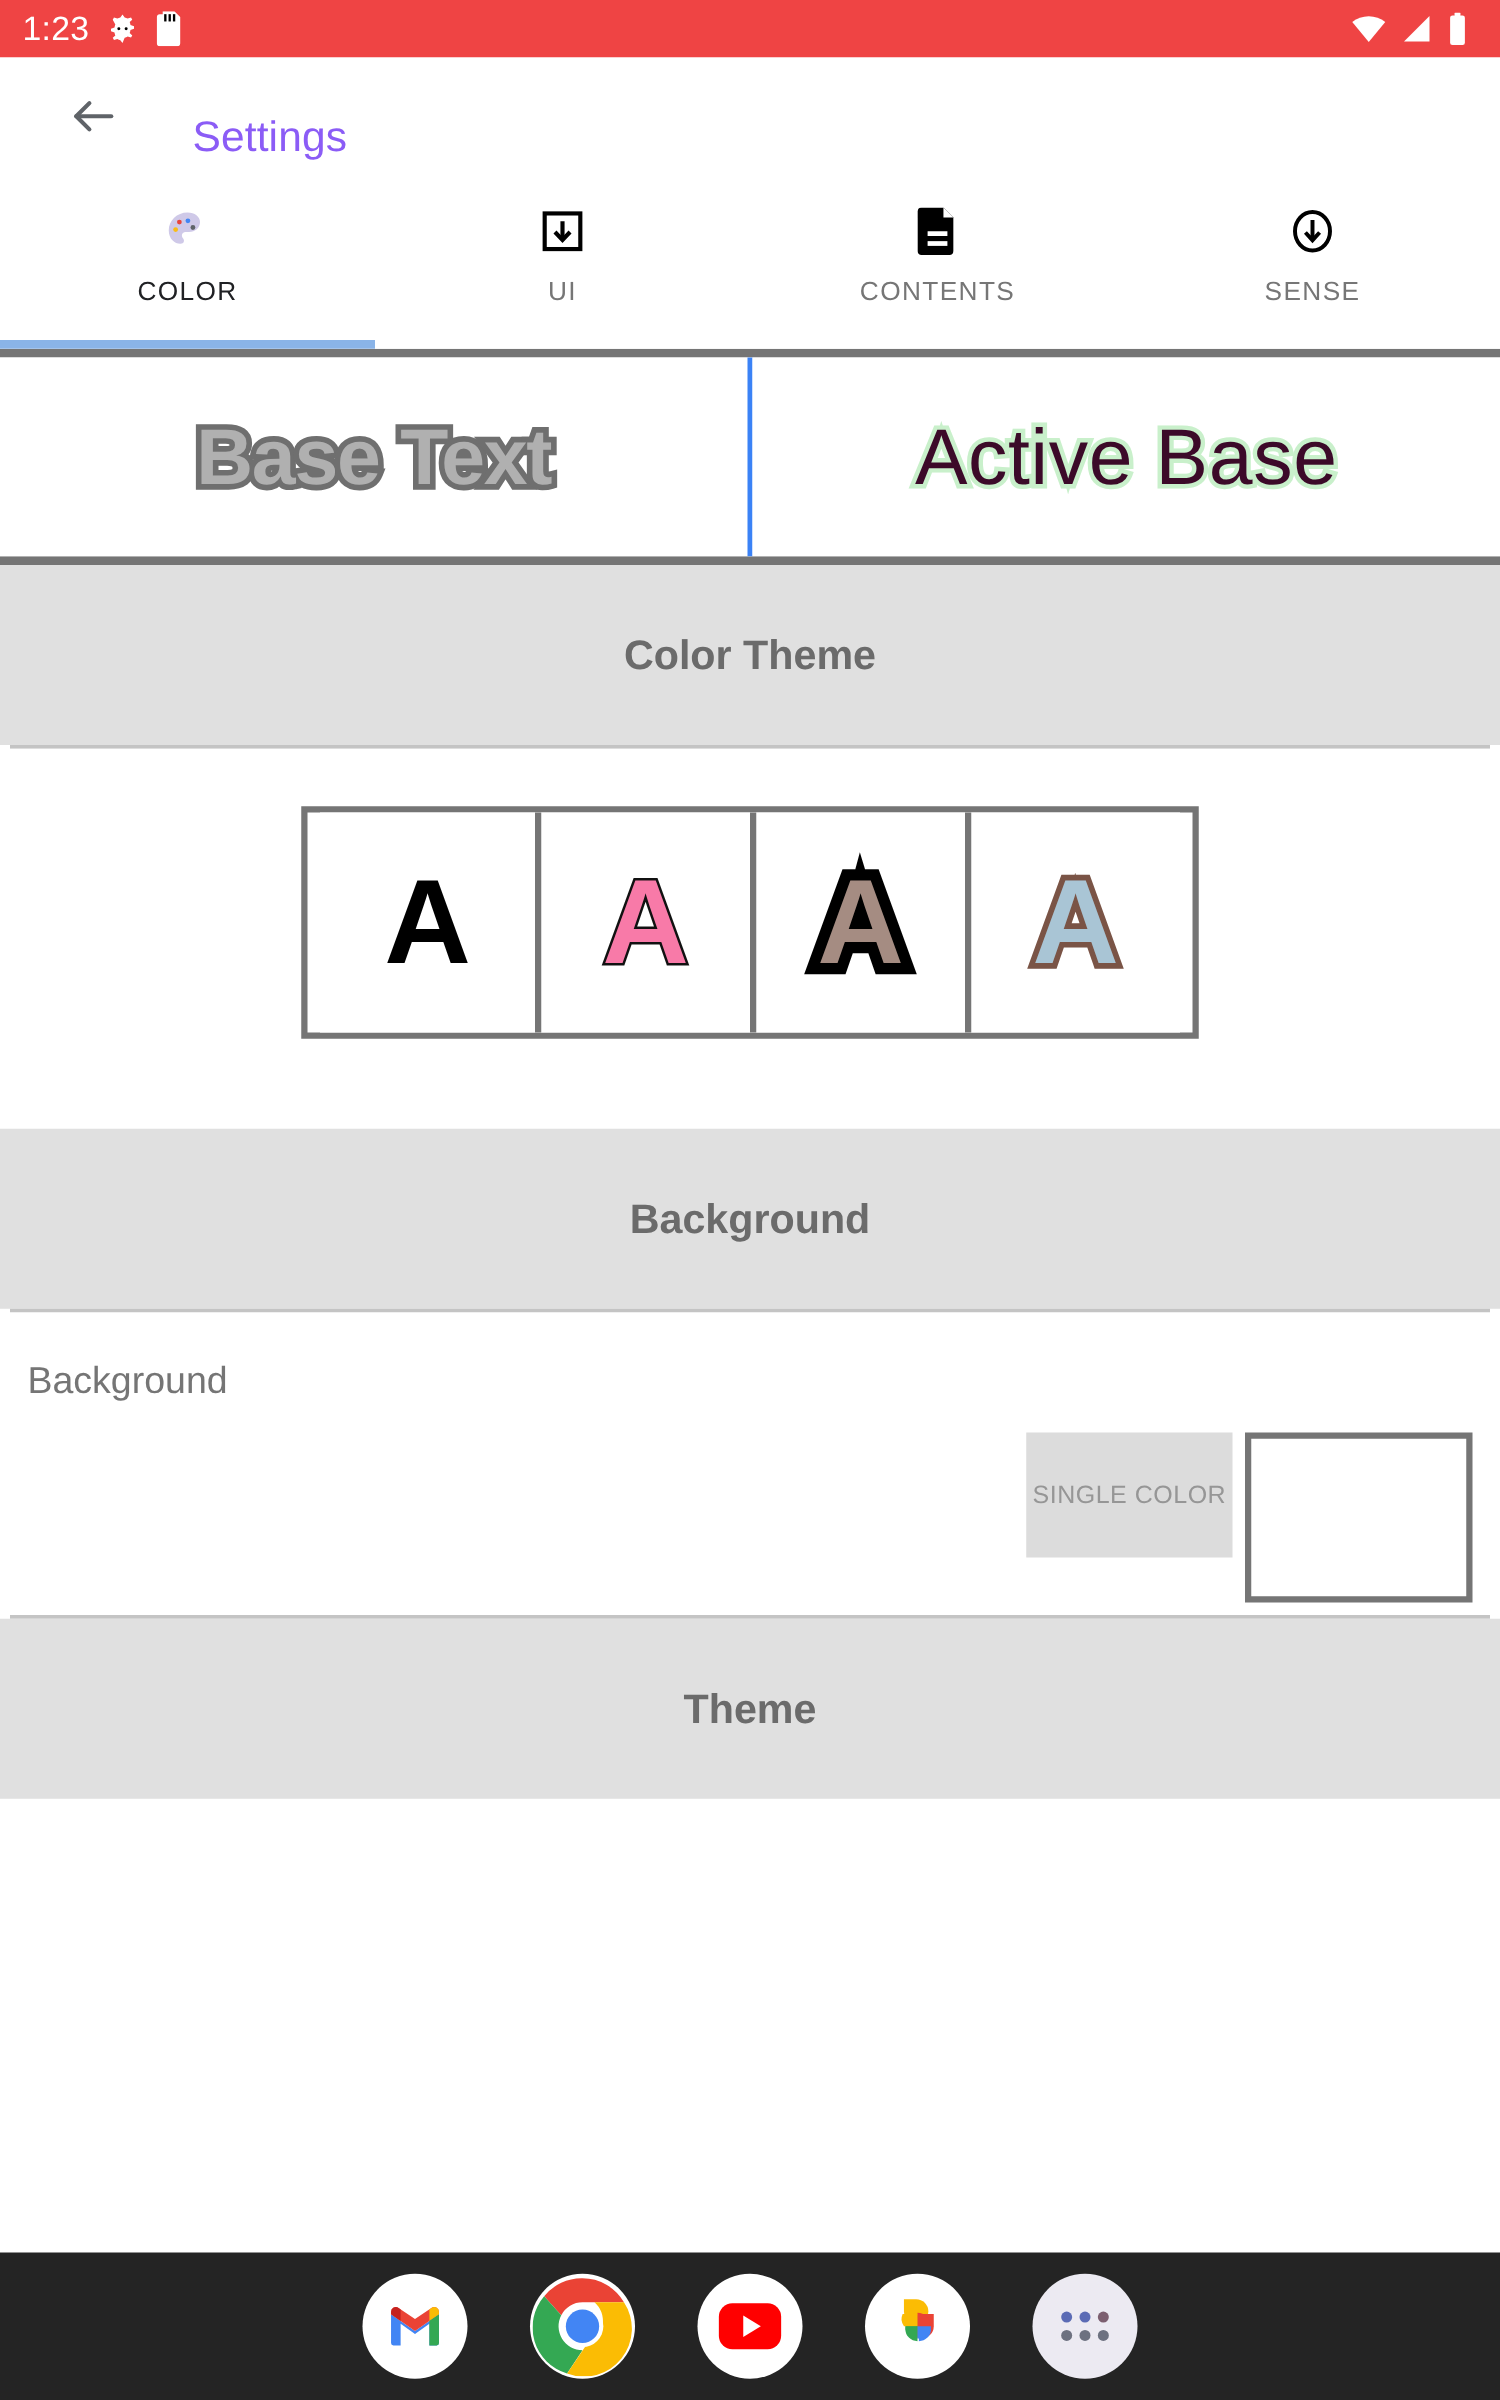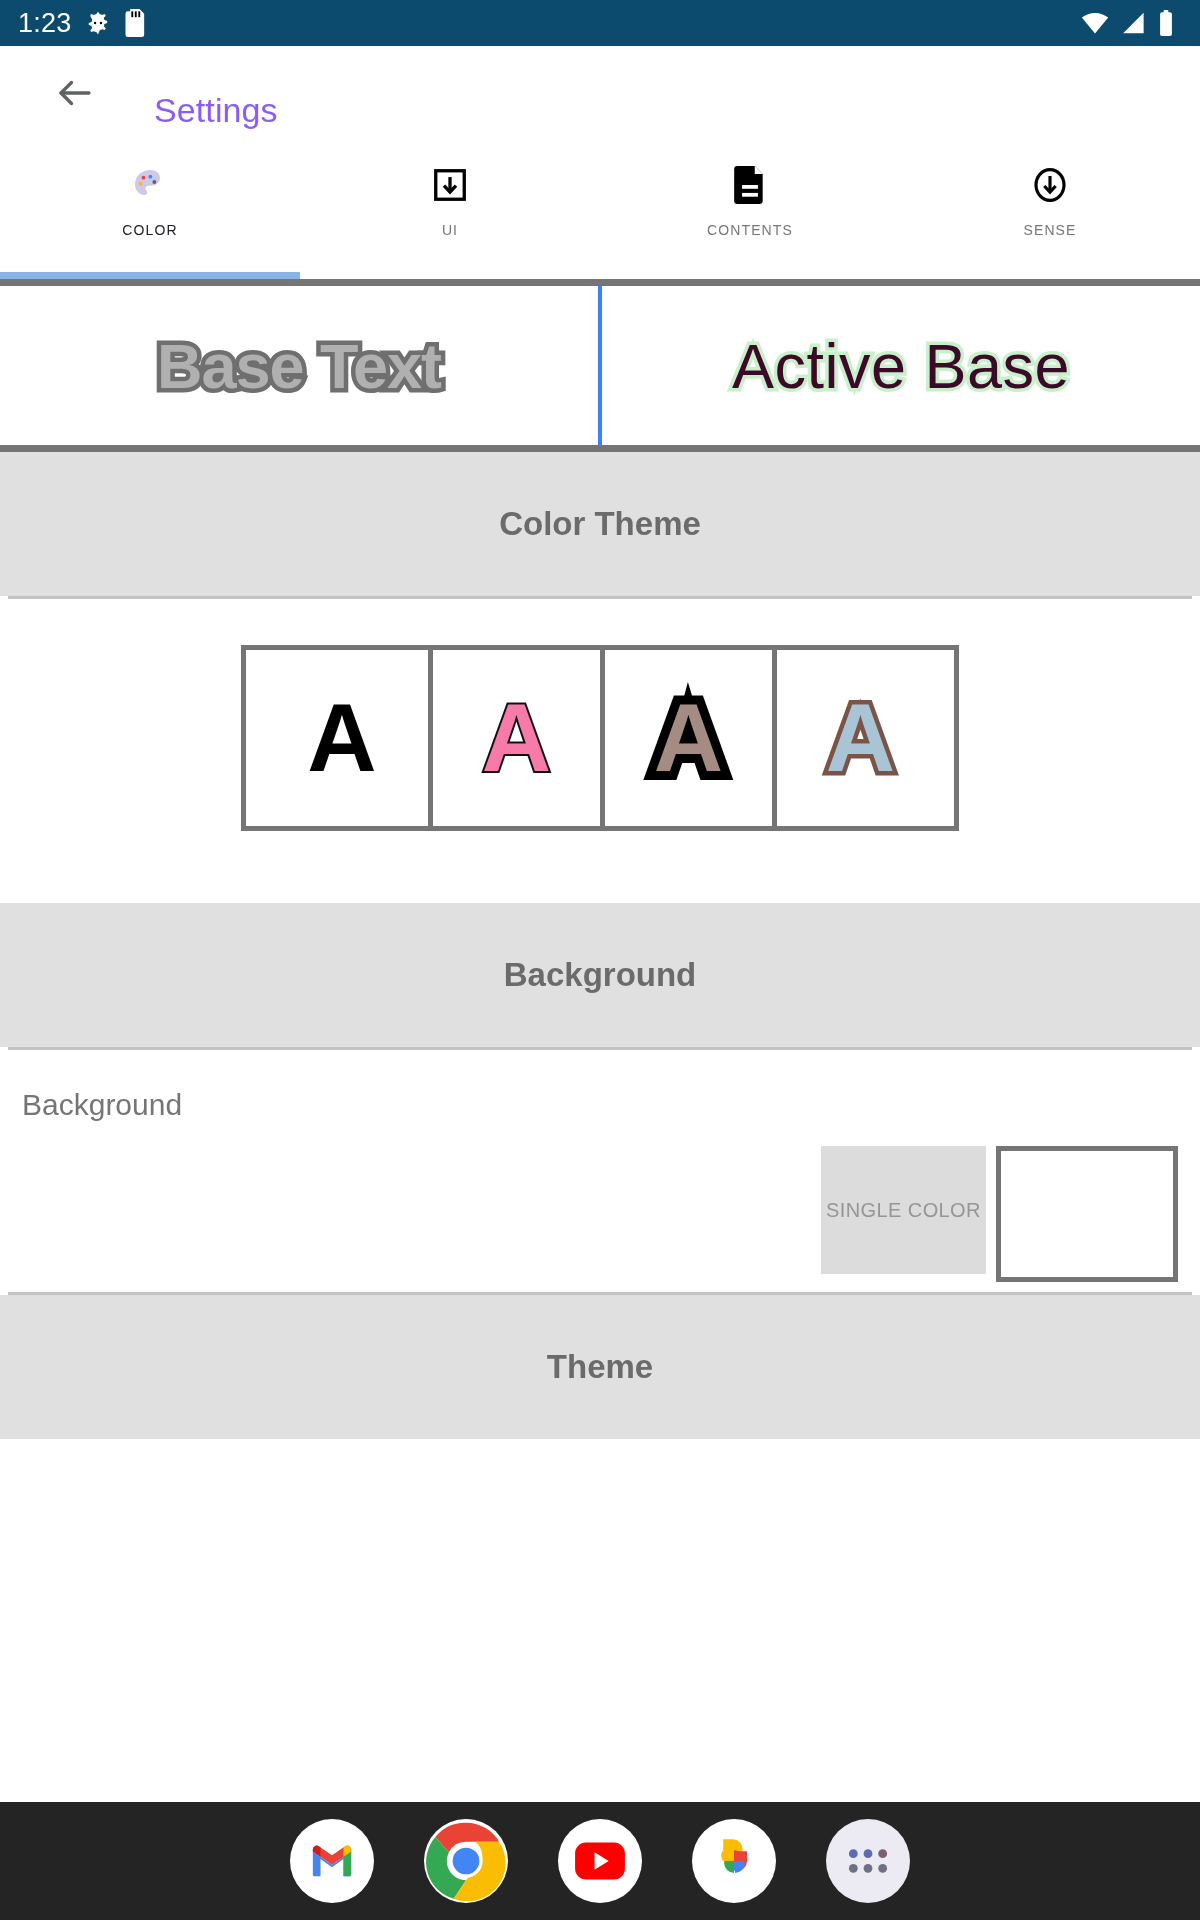--- a/index.html
+++ b/index.html
@@ -7,21 +7,21 @@
     width: 1200px;
     height: 1920px;
     background: #ffffff;
     font-family: "Liberation Sans", sans-serif;
     overflow: hidden;
   }
 
   
   .statusbar {
     height: 46px;
-    background: #0c4a6e;
+    background: #ef4444;
     color: #ffffff;
     display: flex;
     align-items: center;
     padding: 0 18px;
   }
   .sb-left { display: flex; align-items: center; gap: 14px; }
   .sb-time { font-size: 27px; letter-spacing: .2px; line-height: 1; }
   .sb-right { margin-left: auto; display: flex; align-items: center; gap: 11px; padding-right: 8px; }
   .ic { display: block; }
 
@@ -62,21 +62,21 @@
     justify-content: flex-start;
     padding-top: 18px;
     cursor: pointer;
   }
   .tab-icon {
     height: 46px;
     display: flex; align-items: center; justify-content: center;
     margin-bottom: 14px;
   }
   .tab-label {
-    font-size: 14px;
+    font-size: 21px;
     letter-spacing: 1.1px;
     color: #767676;
     font-weight: 500;
   }
   .tab.active .tab-label { color: #202124; }
   .tab-indicator {
     position: absolute;
     left: 0; bottom: 0;
     width: 25%;
     height: 7px;
@@ -180,21 +180,21 @@
   }
   .bg-controls {
     display: flex;
     align-items: flex-start;
     justify-content: flex-end;
     gap: 10px;
     margin-top: 24px;
   }
   .single-color-btn {
     width: 165px;
-    height: 128px;
+    height: 100px;
     background: #dcdcdc;
     color: #969696;
     font-size: 20px;
     letter-spacing: .4px;
     display: flex;
     align-items: center;
     justify-content: center;
     cursor: pointer;
     text-align: center;
   }

